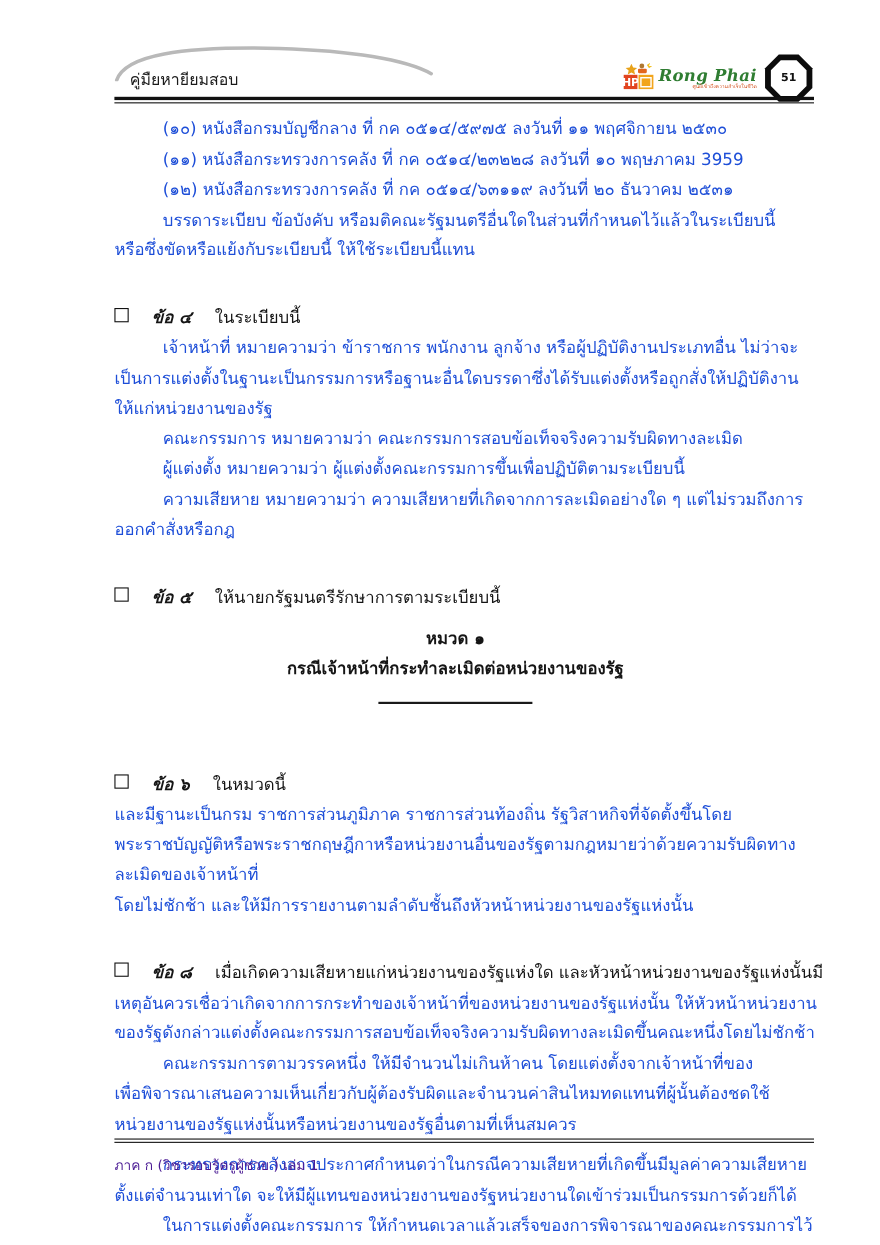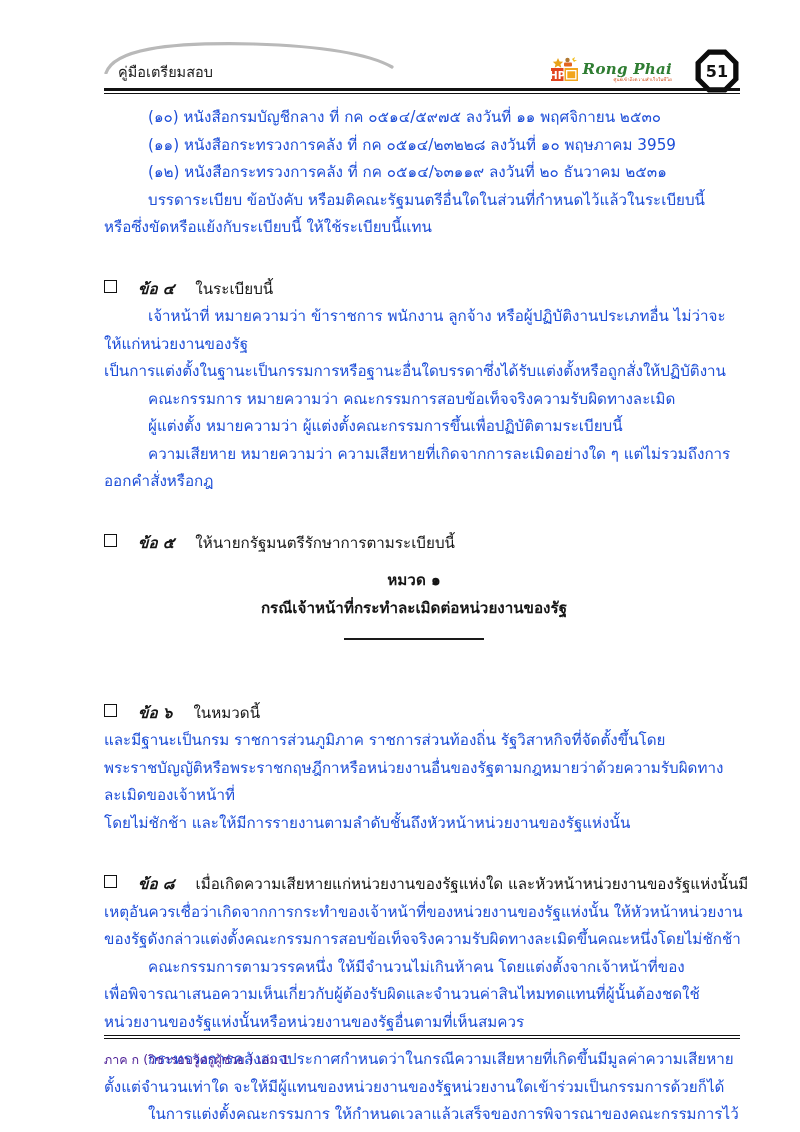--- a/index.html
+++ b/index.html
@@ -44,21 +44,21 @@
     color: #1a1a1a;
     letter-spacing: 0px;
     white-space: nowrap;
   }
   .header-right {
     position: absolute;
     right: 0px;
     top: 8px;
     display: flex;
     align-items: center;
-    gap: 20px;
+    gap: 4px;
   }
   .logo {
     position: relative;
     display: flex;
     align-items: flex-end;
     gap: 3px;
     height: 32px;
   }
   .logo-mark {
     position: relative;
@@ -98,21 +98,21 @@
   }
   .page-badge .num {
     position: absolute;
     left: 0;
     top: 0;
     width: 46px;
     height: 46px;
     display: flex;
     align-items: center;
     justify-content: center;
-    font-size: 16px;
+    font-size: 10px;
     font-weight: bold;
     color: #111;
   }
   #header-rule {
     position: absolute;
     left: 104px;
     top: 88px;
     width: 636px;
     height: 6px;
   }
@@ -223,21 +223,21 @@
 <div id="page">
 
   <div id="header">
 
     <div class="swoosh">
       <svg width="290" height="34" viewBox="0 0 290 34">
         <path d="M2 33 C 10 10, 60 2, 150 4 C 215 6, 265 14, 288 27" fill="none" stroke="#b9b9b9" stroke-width="3.2" stroke-linecap="round"></path>
       </svg>
     </div>
 
-    <div class="header-title">คู่มือเตรียมสอบ</div>
+    <div class="header-title">คู่มืยหายียมสอบ</div>
 
     <div class="header-right">
 
       <div class="logo">
         <div class="logo-mark">
           <svg width="30" height="30" viewBox="0 0 30 30">
 
             <path d="M8 3 l1.6 3.4 3.6 .4 -2.7 2.4 .8 3.5 -3.3-1.9 -3.3 1.9 .8-3.5 -2.7-2.4 3.6-.4z" fill="#e8a21a"></path>
             <circle cx="17.5" cy="5" r="2.2" fill="#b07830"></circle>
             <rect x="14" y="7.5" width="8" height="4" rx="1" fill="#e2661f"></rect>
@@ -281,22 +281,22 @@
     <div class="line indent-1">บรรดาระเบียบ ข้อบังคับ หรือมติคณะรัฐมนตรีอื่นใดในส่วนที่กำหนดไว้แล้วในระเบียบนี้</div>
     <div class="line indent-0">หรือซึ่งขัดหรือแย้งกับระเบียบนี้ ให้ใช้ระเบียบนี้แทน</div>
 
     <div class="clause">
       <span class="sq"></span>
       <span class="clause-label">ข้อ ๔</span>
       <span class="clause-text">ในระเบียบนี้</span>
     </div>
 
     <div class="line indent-1">เจ้าหน้าที่ หมายความว่า ข้าราชการ พนักงาน ลูกจ้าง หรือผู้ปฏิบัติงานประเภทอื่น ไม่ว่าจะ</div>
+    <div class="line indent-0">เป็นการแต่งตั้งในฐานะเป็นกรรมการหรือฐานะอื่นใดบรรดาซึ่งได้รับแต่งตั้งหรือถูกสั่งให้ปฏิบัติงาน</div>
     <div class="line indent-0">ให้แก่หน่วยงานของรัฐ</div>
-    <div class="line indent-0">เป็นการแต่งตั้งในฐานะเป็นกรรมการหรือฐานะอื่นใดบรรดาซึ่งได้รับแต่งตั้งหรือถูกสั่งให้ปฏิบัติงาน</div>
 
     <div class="line indent-1">คณะกรรมการ หมายความว่า คณะกรรมการสอบข้อเท็จจริงความรับผิดทางละเมิด</div>
     <div class="line indent-1">ผู้แต่งตั้ง หมายความว่า ผู้แต่งตั้งคณะกรรมการขึ้นเพื่อปฏิบัติตามระเบียบนี้</div>
 
     <div class="line indent-1">ความเสียหาย หมายความว่า ความเสียหายที่เกิดจากการละเมิดอย่างใด ๆ แต่ไม่รวมถึงการ</div>
     <div class="line indent-0">ออกคำสั่งหรือกฎ</div>
 
     <div class="clause">
       <span class="sq"></span>
       <span class="clause-label">ข้อ ๕</span>

